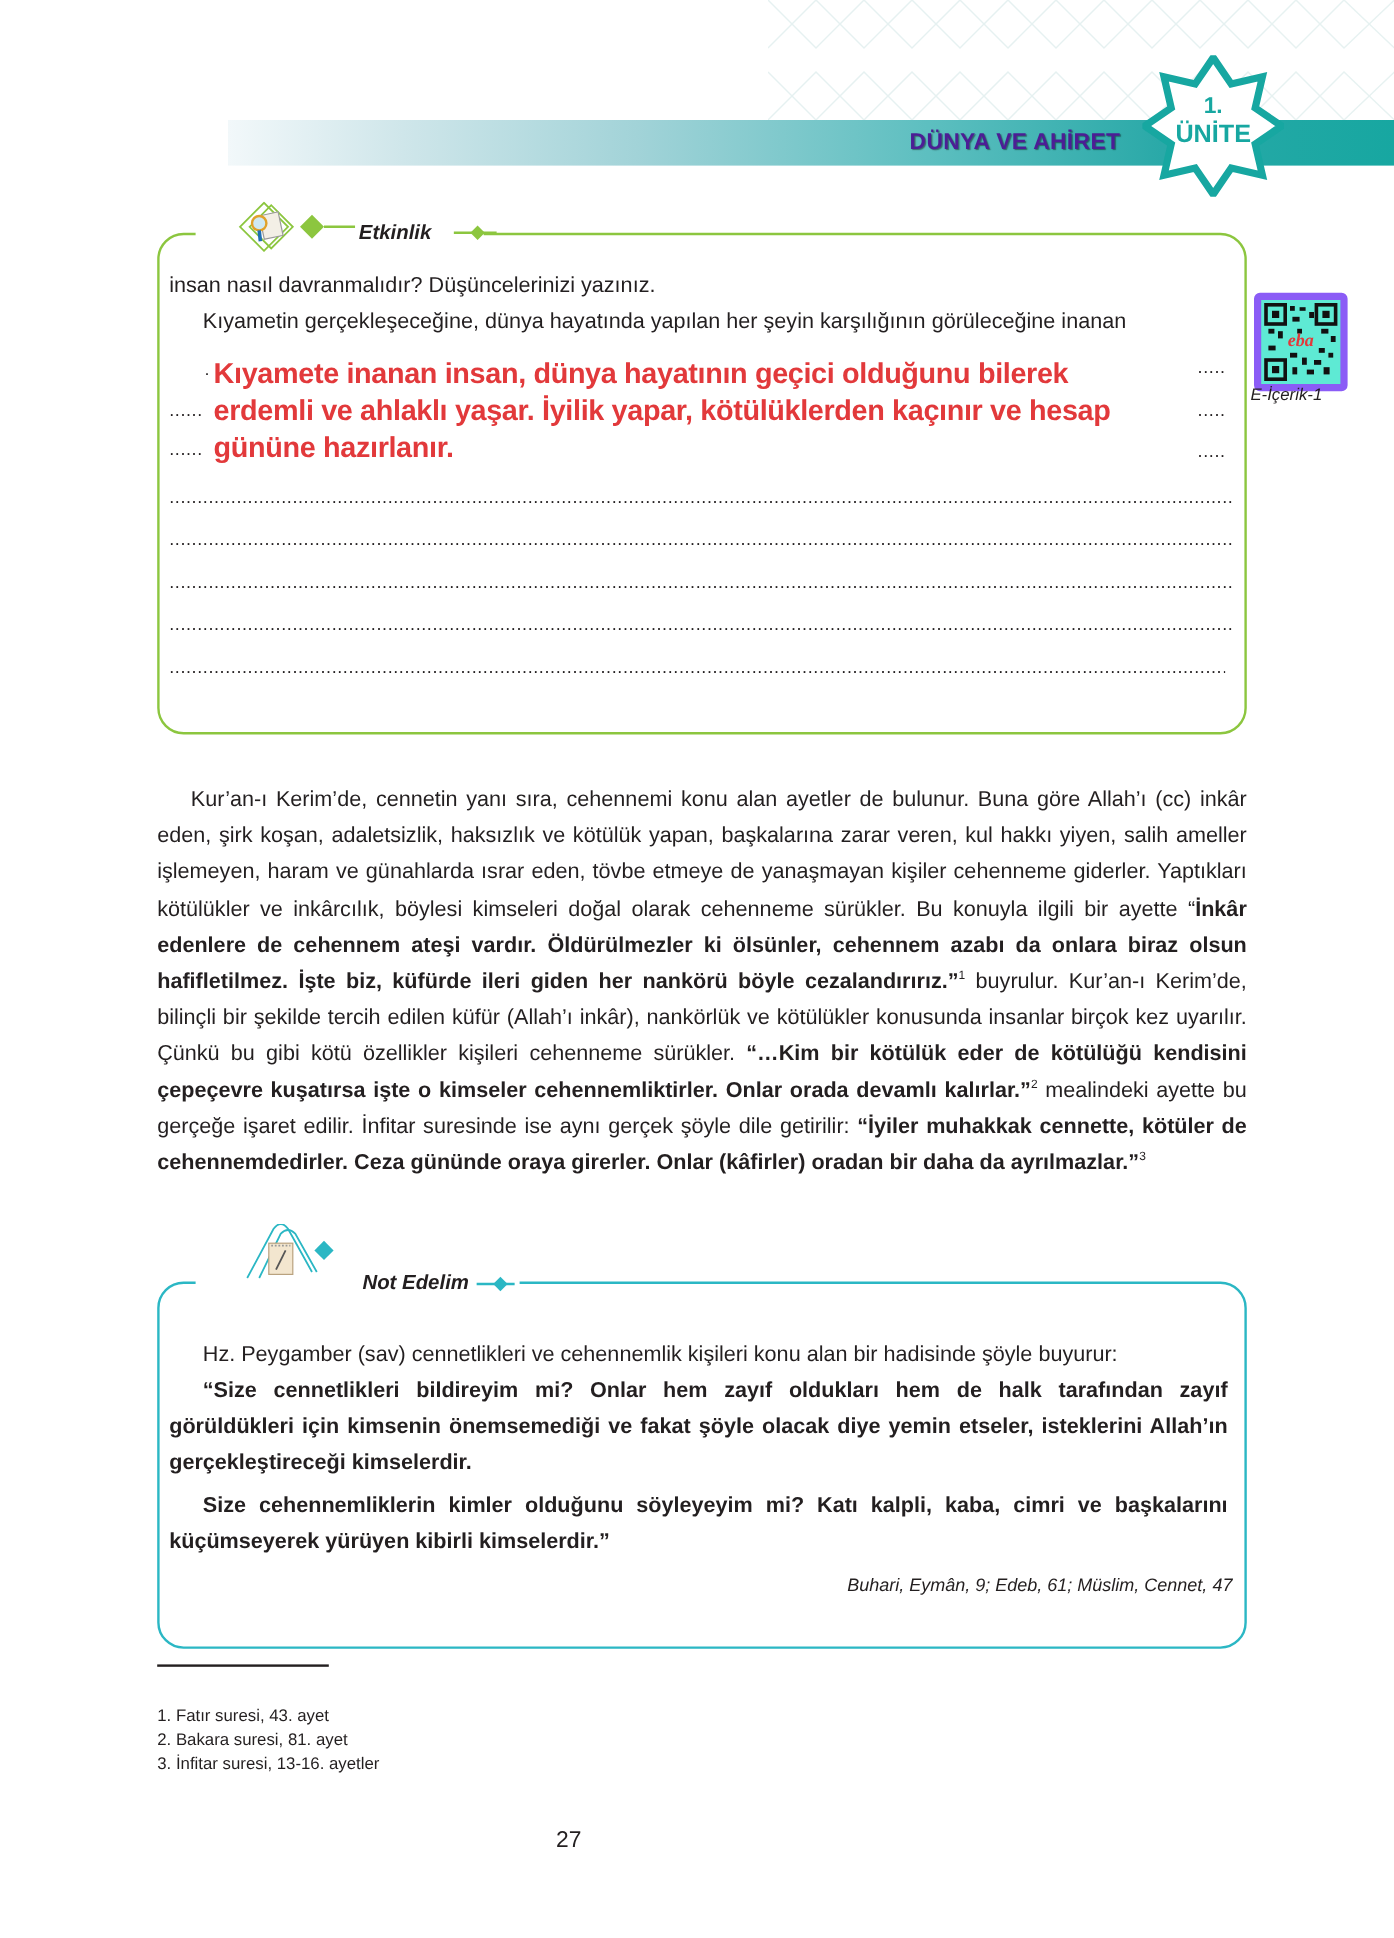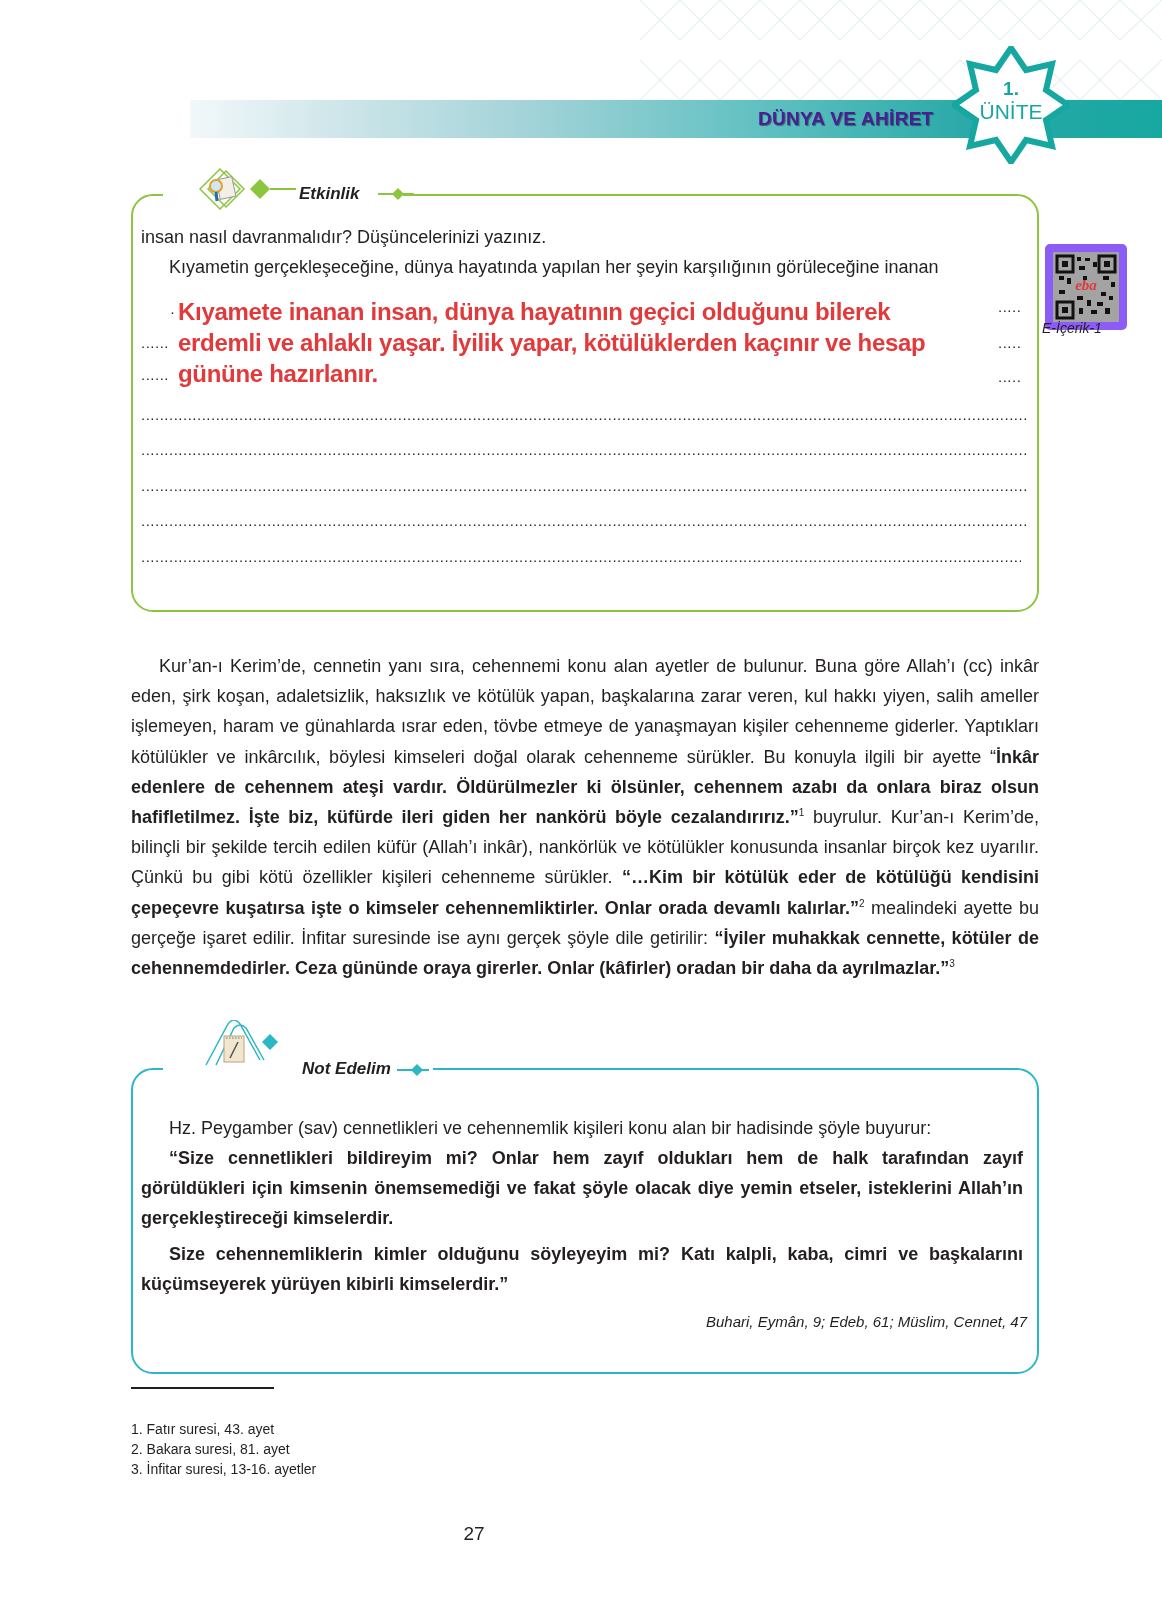--- a/index.html
+++ b/index.html
@@ -11,38 +11,38 @@
 
   
   .banner { position:absolute; left:190px; top:100px; width:972px; height:38px;
             background:linear-gradient(90deg,#f2f8fa 0%, #cfe6ea 15%, #a2d3d8 35%, #5dbfc0 60%, #2aa9a8 80%, #17a7a1 100%); }
   .banner-title { position:absolute; left:758px; top:108px; font-weight:bold; font-size:19px;
                   color:#4c1d95; letter-spacing:0.3px; text-shadow:1px 1px 1px rgba(0,0,0,0.45); }
   .unit-star { position:absolute; left:952px; top:46px; width:118px; height:118px; }
   .unit-num { position:absolute; left:952px; top:78px; width:118px; text-align:center;
               font-weight:bold; font-size:19px; color:#17a7a1; }
   .unit-label { position:absolute; left:952px; top:100px; width:118px; text-align:center;
-                font-weight:normal; font-size:21px; color:#17a7a1; }
+                font-weight:bold; font-size:21px; color:#17a7a1; }
 
   
   .box { position:absolute; border-radius:22px; box-sizing:border-box; }
   .box-etk { left:131px; top:194px; width:908px; height:418px; border:2.5px solid #8cc63f; }
   .box-etk .mask { position:absolute; left:30px; top:-5px; width:240px; height:10px; background:#fff; }
   .box-not { left:131px; top:1068px; width:908px; height:306px; border:2.5px solid #2bb7c4; }
   .box-not .mask { position:absolute; left:30px; top:-5px; width:270px; height:10px; background:#fff; }
 
   .hdr-icon { position:absolute; }
   .hdr-label { position:absolute; font-style:italic; font-weight:bold; font-size:17px; color:#231f20; }
 
   .task-text { position:absolute; left:141px; width:890px; font-size:18px; line-height:30px; color:#231f20; }
   .answer { position:absolute; left:178px; width:790px; font-family:"Liberation Sans", sans-serif;
             font-weight:bold; font-size:24px; line-height:31px; color:#e2393b; letter-spacing:-0.3px; }
   .dots { position:absolute; font-size:15px; color:#231f20; letter-spacing:0.5px; overflow:hidden; white-space:nowrap; }
 
-  .qr { position:absolute; left:1045px; top:244px; width:66px; height:70px; border:8px solid #8b5cf6; border-radius:5px; background:#a3a3a3; }
+  .qr { position:absolute; left:1045px; top:244px; width:66px; height:70px; border:6px solid #8b5cf6; border-radius:5px; background:#5eead4; }
   .qr-caption { position:absolute; left:1042px; top:320px; font-style:italic; font-size:14px; color:#231f20; }
 
   
   .para { position:absolute; left:131px; top:651px; width:908px; font-size:18px; line-height:30.2px;
           text-align:justify; color:#231f20; }
   .para b { font-weight:bold; }
   .para sup, .note sup { font-size:10px; vertical-align:super; line-height:0; }
   .indent { display:inline-block; width:28px; }
 
   .note { position:absolute; left:141px; width:882px; font-size:18px; line-height:30.2px; color:#231f20; text-align:justify; }

